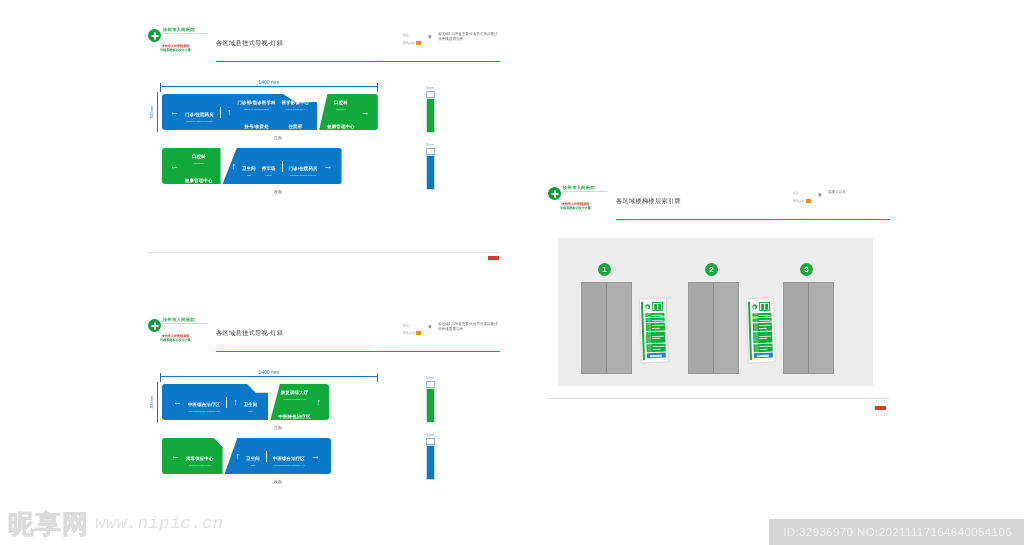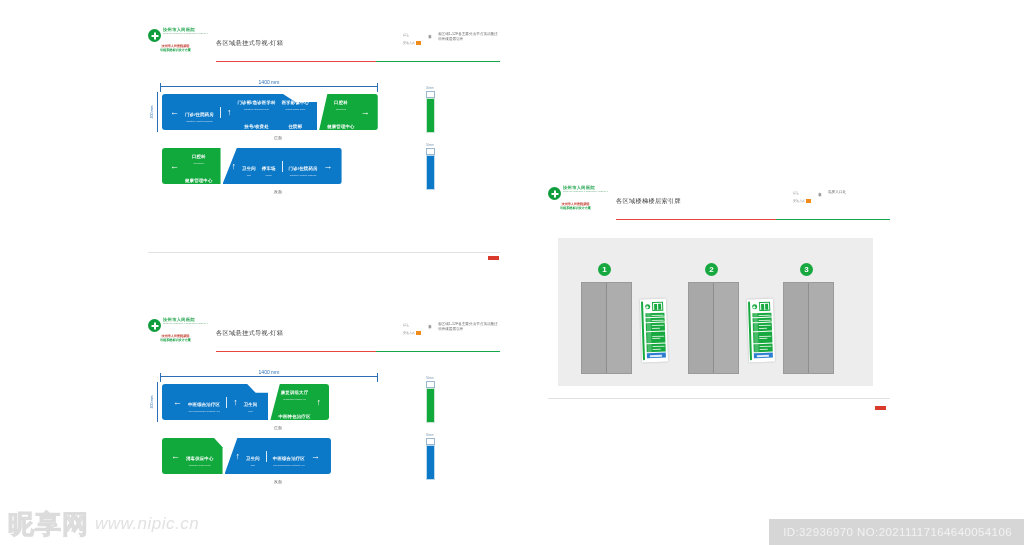--- a/index.html
+++ b/index.html
@@ -456,20 +456,21 @@
     letter-spacing: 1px;
     line-height: 1;
     font-weight: bold;
   }
   .wm-url {
     font-size: 17px;
     color: #e2e2e2;
     line-height: 1.2;
     font-style: italic;
     letter-spacing: .5px;
+    font-family: Liberation Mono, monospace;
   }
   .wm-id {
     position: absolute;
     right: 0; bottom: 0;
     background: #d6d6d6;
     color: #f2f2f2;
     font-size: 11.5px;
     letter-spacing: .4px;
     padding: 7px 12px 7px 14px;
     white-space: nowrap;

